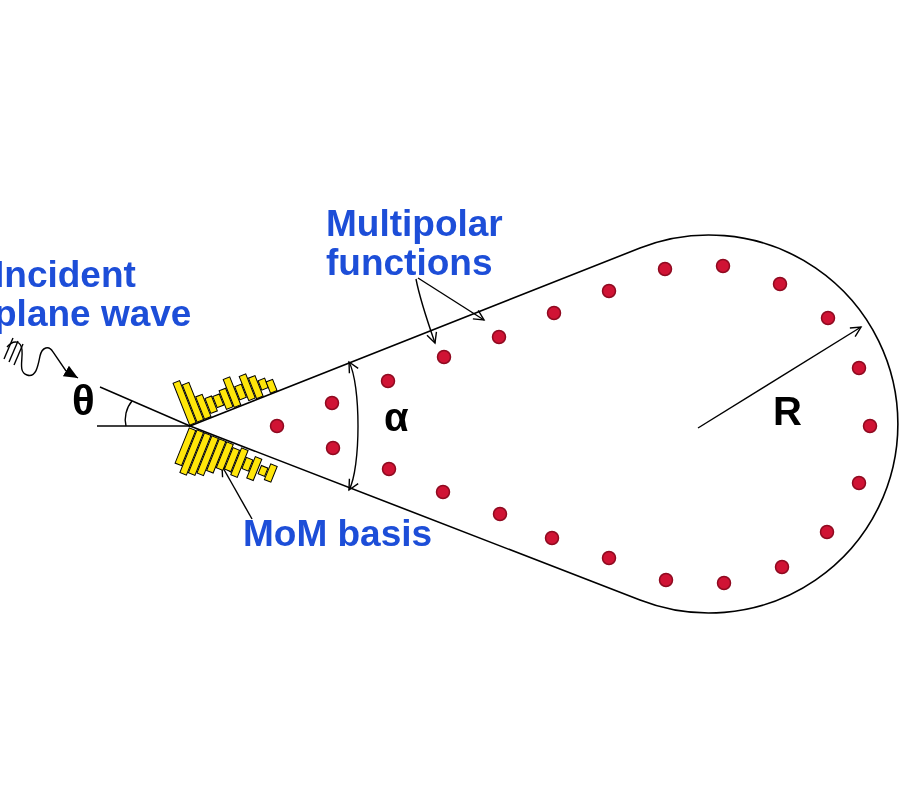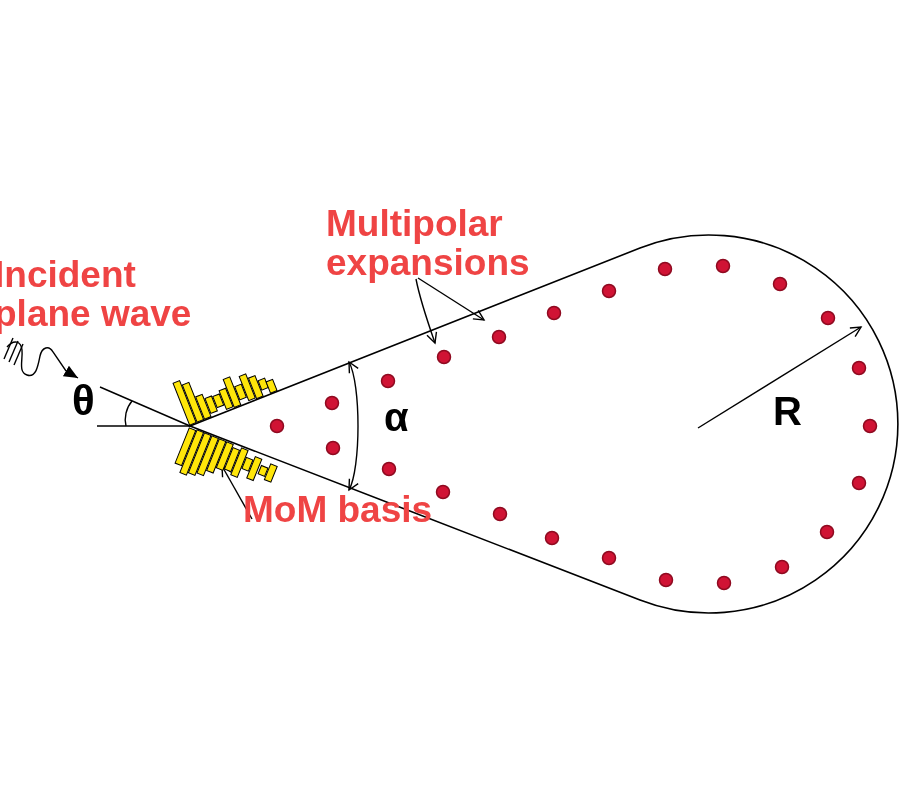--- a/index.html
+++ b/index.html
@@ -1,19 +1,19 @@
 <!DOCTYPE html>
 <html><head>
 <meta charset="utf-8">
 <style>
   html,body{margin:0;padding:0;background:#ffffff;width:900px;height:800px;overflow:hidden;}
   #stage{position:relative;width:900px;height:800px;background:#ffffff;
          font-family:"Liberation Sans", sans-serif;}
   svg{position:absolute;left:0;top:0;}
-  .lbl{position:absolute;color:#ef4444;font-weight:bold;line-height:39px;
+  .lbl{position:absolute;color:#1d4ed8;font-weight:bold;line-height:39px;
        font-size:37px;white-space:nowrap;letter-spacing:0px;}
   .sym{position:absolute;color:#000;font-weight:bold;font-size:42px;line-height:42px;}
   .thin{stroke:#000;stroke-width:1.4;fill:none;}
   .outline{stroke:#000;stroke-width:1.6;fill:none;}
 </style>
 </head>
 <body>
 
 <div id="stage">
 
@@ -109,23 +109,23 @@
       </g>
   </svg>
 
   <div class="lbl" style="left:-6px;top:255px;">
     <div>Incident</div>
     <div>plane wave</div>
   </div>
 
   <div class="lbl" style="left:326px;top:204px;">
     <div>Multipolar</div>
-    <div>expansions</div>
+    <div>functions</div>
   </div>
 
-  <div class="lbl" style="left:243px;top:490px;">
+  <div class="lbl" style="left:243px;top:514px;">
     <div>MoM basis</div>
   </div>
 
   <div class="sym" style="left:72px;top:380px;">θ</div>
   <div class="sym" style="left:384px;top:396px;font-size:40px;">α</div>
   <div class="sym" style="left:773px;top:390px;font-size:40px;">R</div>
 </div>
 
 </body></html>

